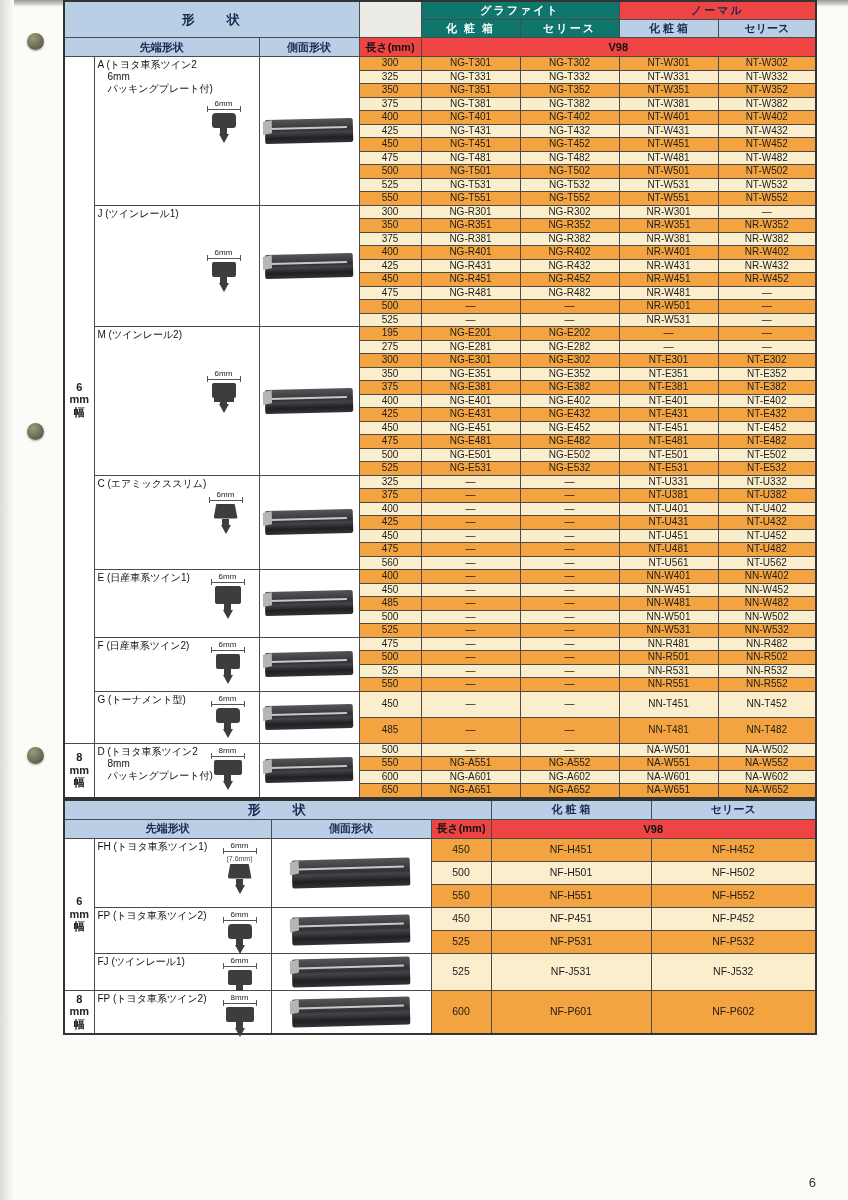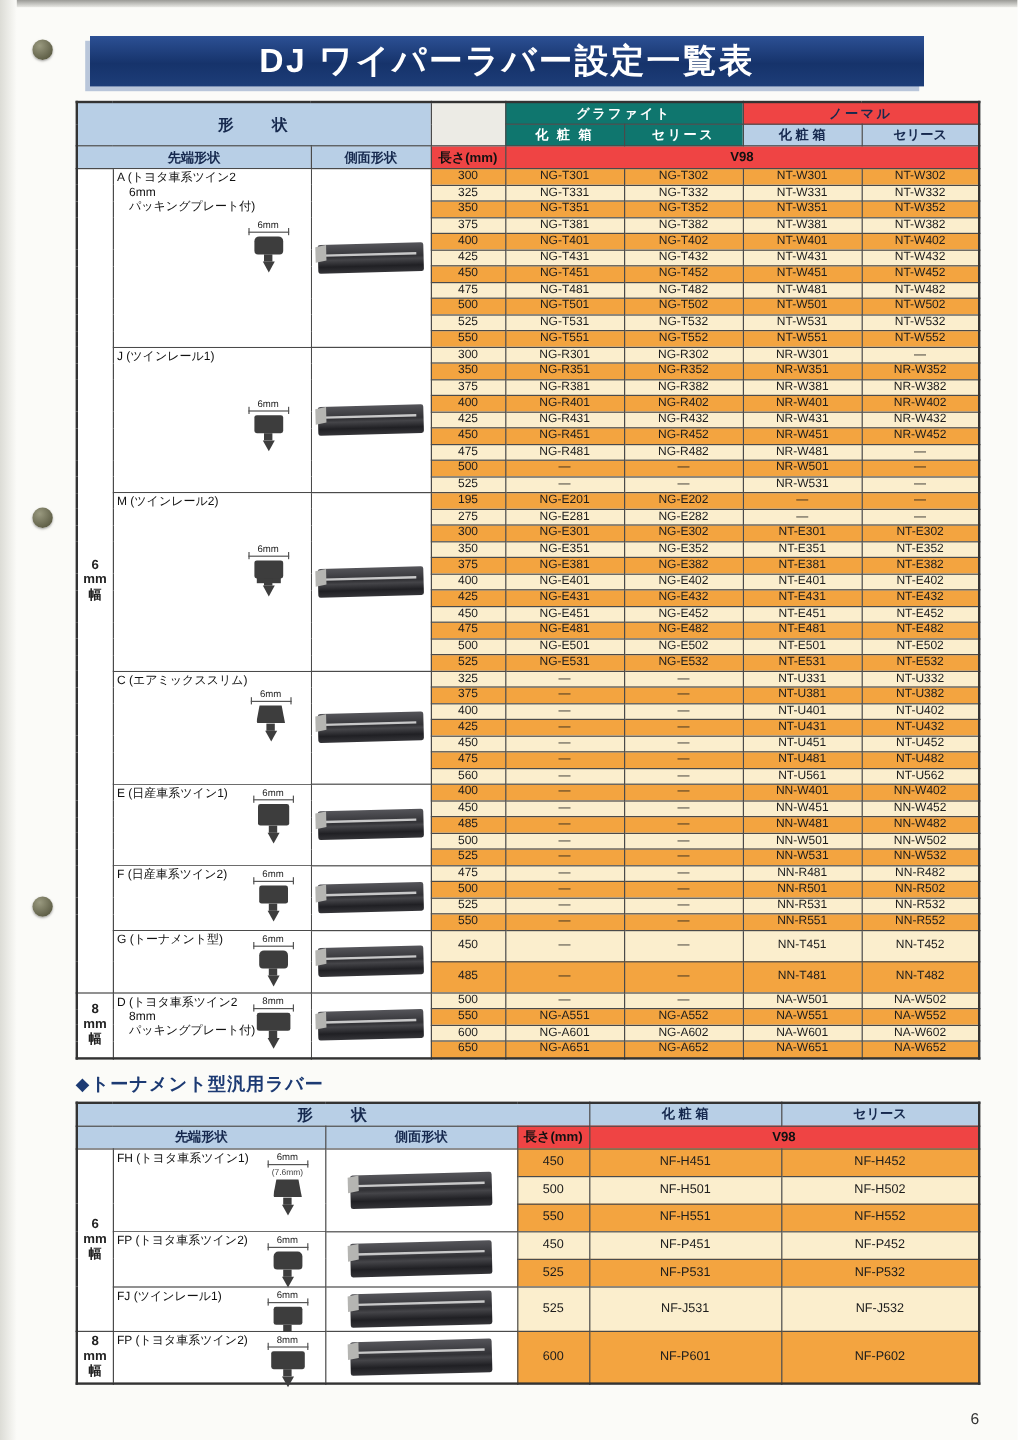--- a/index.html
+++ b/index.html
@@ -97,21 +97,20 @@
 <body>
 
 <div class="hole h1"></div>
 <div class="hole h2"></div>
 <div class="hole h3"></div>
 <div class="ghost g1"></div>
 <div class="ghost g2"></div>
 
 <div class="content">
 
-  <div class="title-bar">DJ ワイパーラバー設定一覧表</div>
 
 
   <table id="t1">
     <colgroup>
       <col style="width:30px">
         <col style="width:165px">
         <col style="width:100px">
         <col style="width:62px">
       <col style="width:99px">
         <col style="width:99px">
@@ -632,21 +631,20 @@
         <tr class="o">
           <td class="cell len">650</td>
           <td class="cell part">NG-A651</td>
           <td class="cell part">NG-A652</td>
           <td class="cell part">NA-W651</td>
           <td class="cell part">NA-W652</td>
         </tr>
       </tbody>
   </table>
 
-  <div class="sec-heading" style="margin-top:11px">◆トーナメント型汎用ラバー</div>
 
   <table id="t2">
     <colgroup>
       <col style="width:30px">
         <col style="width:177px">
         <col style="width:160px">
         <col style="width:60px">
       <col style="width:160px">
         <col style="width:165px">
     </colgroup>

